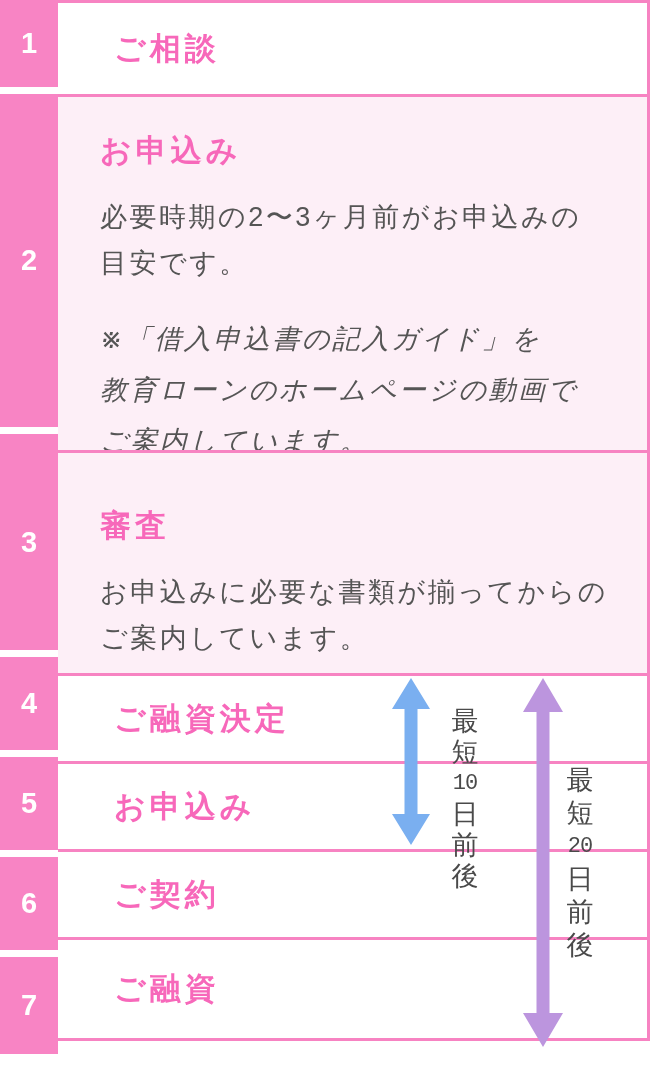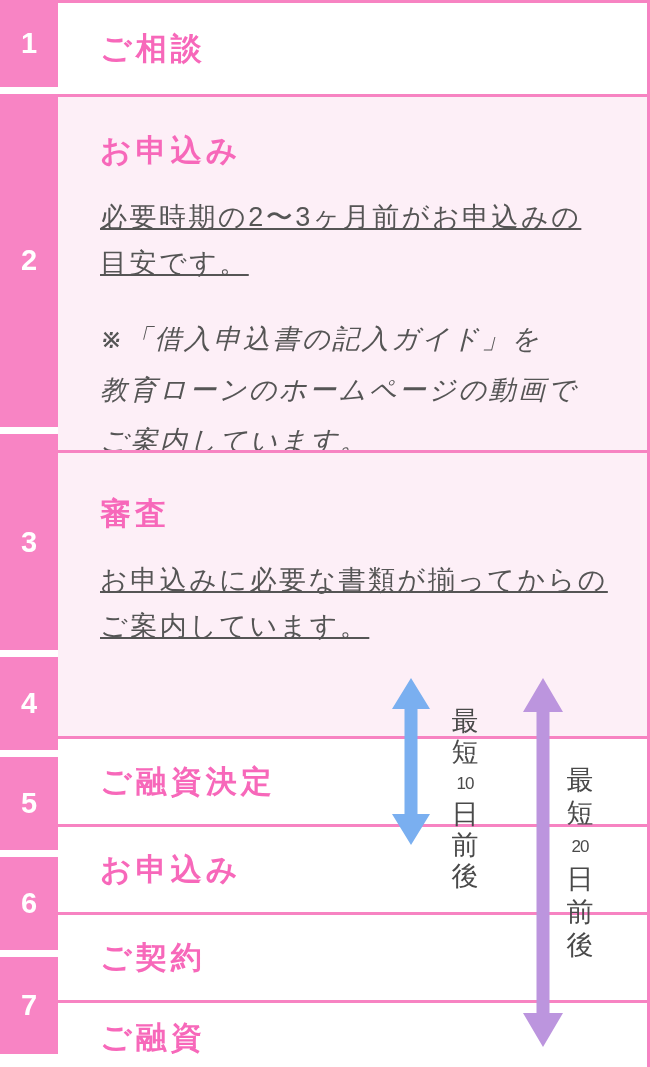--- a/index.html
+++ b/index.html
@@ -16,41 +16,41 @@
        font-size:29px;font-weight:bold;margin-bottom:7px;}
   .nh1{height:87px;} .nh2{height:333px;} .nh3{height:216px;}
   .nh4,.nh5,.nh6{height:93px;} .nh7{height:97px;margin-bottom:0;}
 
   
   .content{position:absolute;left:58px;top:0;width:592px;border-right:3px solid var(--line);}
   .row{border-top:3px solid var(--line);background:#fff;position:relative;}
   .row.hl{background:var(--rowbg);}
   .r1{height:94px;display:flex;align-items:center;}
   .r2{height:356px;padding:33px 20px 4px 42px;}
-  .r3{height:286px;padding:40px 20px 0 42px;}
+  .r3{height:223px;padding:52px 20px 0 42px;}
   .r4,.r5,.r6{height:88px;display:flex;align-items:center;}
-  .r7{height:76px;display:flex;align-items:center;border-bottom:3px solid var(--line);}
-  .r1,.r4,.r5,.r6,.r7{padding-left:42px;}
+  .r7{height:104px;display:flex;align-items:center;border-bottom:3px solid var(--line);}
+  .r1,.r4,.r5,.r6,.r7{padding-left:56px;}
 
   .title{color:var(--title);font-size:31px;font-weight:bold;letter-spacing:4px;white-space:nowrap;}
   .r2 .title,.r3 .title{display:block;margin-bottom:22px;}
-  .bodytxt{color:var(--body);font-size:27px;letter-spacing:2.5px;line-height:46px;text-decoration:underline;}
+  .bodytxt{color:var(--body);font-size:27px;letter-spacing:2.5px;line-height:46px;}
   .bodytxt span{display:block;white-space:nowrap;}
   .notetxt{color:var(--body);font-size:27px;letter-spacing:2.5px;line-height:51px;margin-top:28px;font-style:italic;}
   .notetxt span{display:block;white-space:nowrap;}
 
   
   .arrow{position:absolute;display:block;}
   .arrow-blue{left:391px;top:678px;color:var(--blue);}
   .arrow-purple{left:522px;top:678px;color:var(--purple);}
   .vlabel{position:absolute;display:flex;flex-direction:column;align-items:center;
           color:var(--ann);font-size:27px;font-weight:500;}
   .vlabel-blue{left:446px;top:706px;width:38px;line-height:31px;}
   .vlabel-purple{left:561px;top:764px;width:38px;line-height:33px;}
-  .vlabel .digits{letter-spacing:-1px;font-size:17px;}
+  .vlabel .digits{letter-spacing:-1px;font-size:22px;font-family:Liberation Mono, monospace;}
 </style>
 </head>
 <body>
 
 <div class="wrap">
 
   <div class="numcol">
     <div class="num nh1">1</div>
     <div class="num nh2">2</div>
     <div class="num nh3">3</div>

